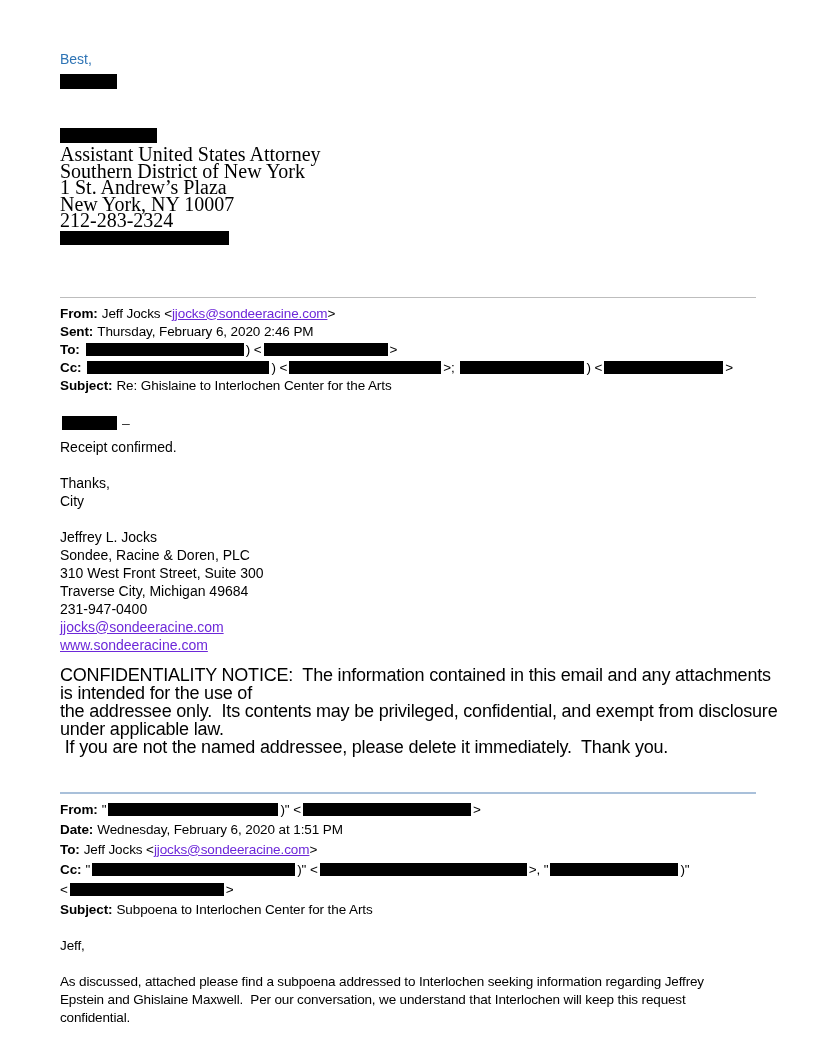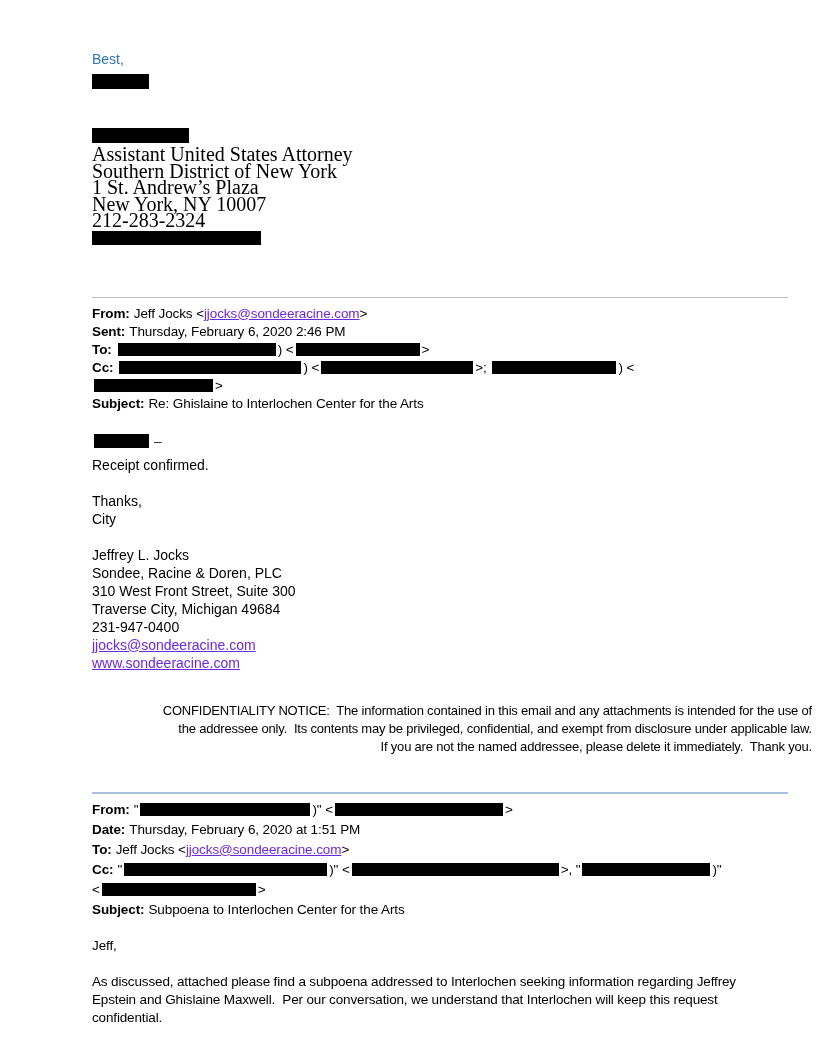--- a/index.html
+++ b/index.html
@@ -2,21 +2,21 @@
 <html><head>
 <meta charset="utf-8">
 <style>
   * { margin: 0; padding: 0; box-sizing: border-box; }
   html, body { background: #ffffff; }
   .page {
     position: relative;
     width: 816px;
     height: 1056px;
     background: #ffffff;
-    padding: 50px 60px 0 92px;
+    padding: 50px 60px 0 60px;
     font-family: "Liberation Sans", sans-serif;
     font-size: 14px;
     color: #000000;
     overflow: hidden;
   }
   .salute { color: #2e74b5; font-size: 14px; line-height: 18px; }
   .redact-block { background: #000; display: block; }
   .r {
     display: inline-block;
     background: #000;
@@ -37,27 +37,26 @@
   .hdr2 { margin-top: 6px; }
   .hline2 { font-size: 13.5px; line-height: 20px; letter-spacing: -0.1px; }
   .lbl { font-weight: 700; margin-right: 4px; }
   a.link { color: #6d28d9; text-decoration: underline; cursor: pointer; }
   .greet-line { margin-top: 19px; line-height: 18px; }
   .greet-line .r { margin-right: 5px; }
   .body-line { margin-top: 6px; line-height: 18px; }
   .two-line { margin-top: 18px; line-height: 18px; }
   .sigblock { margin-top: 18px; line-height: 18px; }
   .notice {
-    margin-top: 30px;
+    margin-top: 12px;
     line-height: 18px;
-    font-size: 13px;
+    font-size: 18px;
     letter-spacing: -0.2px;
     white-space: pre-wrap;
     width: 720px;
-    text-align: right;
   }
   .msg2-greet { margin-top: 17px; line-height: 18px; font-size: 13.5px; letter-spacing: -0.1px; }
   .msg2-body {
     margin-top: 18px;
     line-height: 18px;
     font-size: 13.5px;
     letter-spacing: -0.15px;
     white-space: pre-wrap;
     width: 720px;
   }
@@ -111,21 +110,21 @@
   </div>
 
   <p class="notice">CONFIDENTIALITY NOTICE:  The information contained in this email and any attachments is intended for the use of
 the addressee only.  Its contents may be privileged, confidential, and exempt from disclosure under applicable law.
  If you are not the named addressee, please delete it immediately.  Thank you.</p>
 
   <div class="rule-bottom"></div>
 
   <div class="hdr2">
     <div class="hline2"><span class="lbl">From:</span><span>"</span><span class="r" style="width:170px;"></span><span>)" &lt;</span><span class="r" style="width:168px;"></span><span>&gt;</span></div>
-    <div class="hline2"><span class="lbl">Date:</span><span>Thursday, February 6, 2020 at 1:51 PM</span></div>
+    <div class="hline2"><span class="lbl">Date:</span><span>Wednesday, February 6, 2020 at 1:51 PM</span></div>
     <div class="hline2"><span class="lbl">To:</span><span>Jeff Jocks &lt;</span><a class="link">jjocks@sondeeracine.com</a><span>&gt;</span></div>
     <div class="hline2"><span class="lbl">Cc:</span><span>"</span><span class="r" style="width:203px;"></span><span>)" &lt;</span><span class="r" style="width:207px;"></span><span>&gt;, "</span><span class="r" style="width:128px;"></span><span>)"</span></div>
     <div class="hline2"><span>&lt;</span><span class="r" style="width:154px;"></span><span>&gt;</span></div>
     <div class="hline2"><span class="lbl">Subject:</span><span>Subpoena to Interlochen Center for the Arts</span></div>
   </div>
 
   <p class="msg2-greet">Jeff,</p>
   <p class="msg2-body">As discussed, attached please find a subpoena addressed to Interlochen seeking information regarding Jeffrey
 Epstein and Ghislaine Maxwell.  Per our conversation, we understand that Interlochen will keep this request
 confidential.</p>

